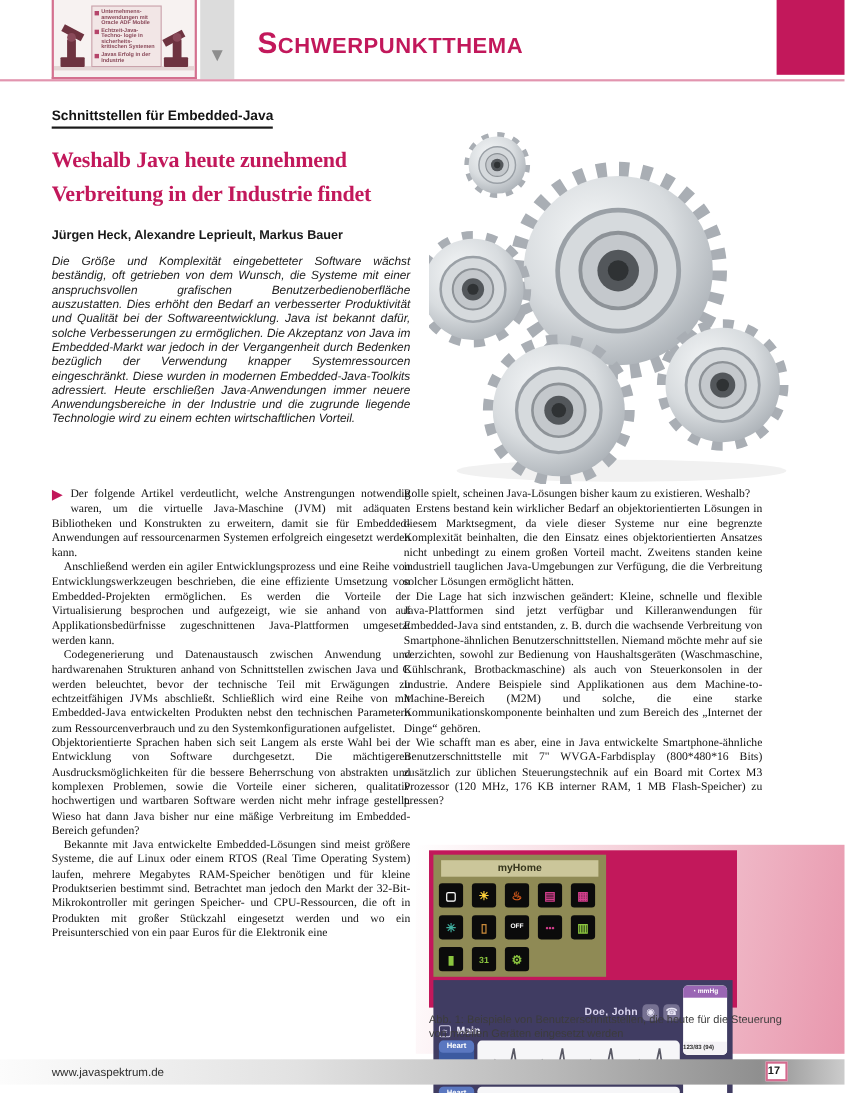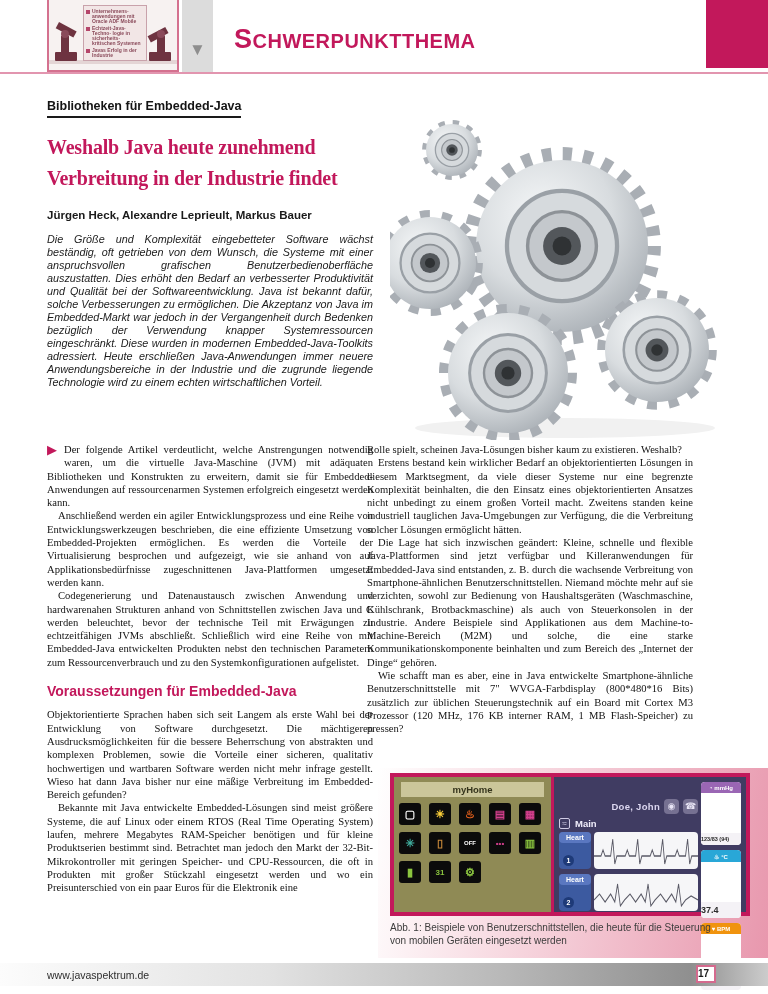--- a/index.html
+++ b/index.html
@@ -42,22 +42,22 @@
   .col-right{left:367px;top:443px;height:324px;}
   .col p{margin:0;text-indent:11px;}
   .col p.noindent{text-indent:0;}
   .marker{float:left;width:17px;height:26px;font-size:13px;line-height:13px;
           color:#c2185b;font-family:"Liberation Sans",sans-serif;}
   .subhead{margin:16px 0 10px 0;font-family:"Liberation Sans",sans-serif;
            font-size:14px;font-weight:bold;color:#c2185b;}
   
   .pinkwash{position:absolute;left:378px;top:768px;width:390px;height:190px;
             background:linear-gradient(100deg,#ffffff 0%,#f7d8e0 38%,#e897ad 100%);}
-  .figure{position:absolute;left:390px;top:773px;width:360px;height:143px;
-          background:#c2185b;box-sizing:border-box;padding:4px;display:flex;gap:3px;}
+  .figure{position:absolute;left:390px;top:773px;width:280px;height:143px;
+          background:#c2185b;box-sizing:border-box;padding:4px;display:flex;gap:3px;flex-direction:column;}
   .app-home{width:157px;background:#8f8a55;position:relative;box-sizing:border-box;padding:5px;}
   .home-title{height:15px;background:#cbc69a;color:#35341c;font-size:9.5px;font-weight:bold;
               text-align:center;line-height:15px;margin:0 2px;}
   .tiles{margin-top:6px;display:grid;grid-template-columns:repeat(5,22px);gap:7px 8px;}
   .tile{width:22px;height:22px;background:#0b0b0b;border-radius:3px;display:flex;
         align-items:center;justify-content:center;font-size:11px;font-weight:bold;}
   .tile.small-txt{font-size:6px;letter-spacing:0;}
   .app-health{flex:1;background:#403c62;position:relative;box-sizing:border-box;
               padding:21px 48px 5px 5px;color:#fff;}
   .hh-top{display:flex;align-items:center;justify-content:flex-end;gap:4px;height:16px;}
@@ -131,21 +131,21 @@
       <span class="tri">▼</span>
     </div>
     <div class="section-title">
       <span class="big">S</span><span class="rest">CHWERPUNKTTHEMA</span>
     </div>
     <div class="corner-block"></div>
     <div class="band-rule"></div>
   </header>
 
   <div class="intro">
-    <span class="kicker">Bibliotheken für Embedded-Java</span>
+    <span class="kicker">Schnittstellen für Embedded-Java</span>
     <h1 class="title">Weshalb Java heute zunehmend Verbreitung in der Industrie findet</h1>
     <div class="authors">Jürgen Heck, Alexandre Leprieult, Markus Bauer</div>
     <div class="abstract">Die Größe und Komplexität eingebetteter Software wächst beständig, oft getrieben von dem Wunsch, die Systeme mit einer anspruchsvollen grafischen Benutzerbedienoberfläche auszustatten. Dies erhöht den Bedarf an verbesserter Produktivität und Qualität bei der Softwareentwicklung. Java ist bekannt dafür, solche Verbesserungen zu ermöglichen. Die Akzeptanz von Java im Embedded-Markt war jedoch in der Vergangenheit durch Bedenken bezüglich der Verwendung knapper Systemressourcen eingeschränkt. Diese wurden in modernen Embedded-Java-Toolkits adressiert. Heute erschließen Java-Anwendungen immer neuere Anwendungsbereiche in der Industrie und die zugrunde liegende Technologie wird zu einem echten wirtschaftlichen Vorteil.</div>
   </div>
 
   <svg class="gears" id="gears" viewBox="0 0 340 342">
     <defs>
       <radialGradient id="gsil" cx="38%" cy="33%" r="75%">
         <stop offset="0%" stop-color="#f5f7f8"></stop>
         <stop offset="55%" stop-color="#d8dcdf"></stop>
@@ -186,21 +186,20 @@
         <circle cx="118" cy="275" r="6.6" fill="#2f3234"></circle>
       </g>
   </svg>
 
   <section class="col col-left">
     <p class="noindent">
       <span class="marker">▶</span><span>Der folgende Artikel verdeutlicht, welche Anstrengungen notwendig waren, um die virtuelle Java-Maschine (JVM) mit adäquaten Bibliotheken und Konstrukten zu erweitern, damit sie für Embedded-Anwendungen auf ressourcenarmen Systemen erfolgreich eingesetzt werden kann.</span>
     </p>
     <p>Anschließend werden ein agiler Entwicklungsprozess und eine Reihe von Entwicklungswerkzeugen beschrieben, die eine effiziente Umsetzung von Embedded-Projekten ermöglichen. Es werden die Vorteile der Virtualisierung besprochen und aufgezeigt, wie sie anhand von auf Applikationsbedürfnisse zugeschnittenen Java-Plattformen umgesetzt werden kann.</p>
     <p>Codegenerierung und Datenaustausch zwischen Anwendung und hardwarenahen Strukturen anhand von Schnittstellen zwischen Java und C werden beleuchtet, bevor der technische Teil mit Erwägungen zu echtzeitfähigen JVMs abschließt. Schließlich wird eine Reihe von mit Embedded-Java entwickelten Produkten nebst den technischen Parametern zum Ressourcenverbrauch und zu den Systemkonfigurationen aufgelistet.</p>
-    <h2 class="subhead">Voraussetzungen für Embedded-Java</h2>
     <p class="noindent">Objektorientierte Sprachen haben sich seit Langem als erste Wahl bei der Entwicklung von Software durchgesetzt. Die mächtigeren Ausdrucksmöglichkeiten für die bessere Beherrschung von abstrakten und komplexen Problemen, sowie die Vorteile einer sicheren, qualitativ hochwertigen und wartbaren Software werden nicht mehr infrage gestellt. Wieso hat dann Java bisher nur eine mäßige Verbreitung im Embedded-Bereich gefunden?</p>
     <p>Bekannte mit Java entwickelte Embedded-Lösungen sind meist größere Systeme, die auf Linux oder einem RTOS (Real Time Operating System) laufen, mehrere Megabytes RAM-Speicher benötigen und für kleine Produktserien bestimmt sind. Betrachtet man jedoch den Markt der 32-Bit-Mikrokontroller mit geringen Speicher- und CPU-Ressourcen, die oft in Produkten mit großer Stückzahl eingesetzt werden und wo ein Preisunterschied von ein paar Euros für die Elektronik eine</p>
   </section>
 
   <section class="col col-right">
     <p class="noindent">Rolle spielt, scheinen Java-Lösungen bisher kaum zu existieren. Weshalb?</p>
     <p>Erstens bestand kein wirklicher Bedarf an objektorientierten Lösungen in diesem Marktsegment, da viele dieser Systeme nur eine begrenzte Komplexität beinhalten, die den Einsatz eines objektorientierten Ansatzes nicht unbedingt zu einem großen Vorteil macht. Zweitens standen keine industriell tauglichen Java-Umgebungen zur Verfügung, die die Verbreitung solcher Lösungen ermöglicht hätten.</p>
     <p>Die Lage hat sich inzwischen geändert: Kleine, schnelle und flexible Java-Plattformen sind jetzt verfügbar und Killeranwendungen für Embedded-Java sind entstanden, z. B. durch die wachsende Verbreitung von Smartphone-ähnlichen Benutzerschnittstellen. Niemand möchte mehr auf sie verzichten, sowohl zur Bedienung von Haushaltsgeräten (Waschmaschine, Kühlschrank, Brotbackmaschine) als auch von Steuerkonsolen in der Industrie. Andere Beispiele sind Applikationen aus dem Machine-to-Machine-Bereich (M2M) und solche, die eine starke Kommunikationskomponente beinhalten und zum Bereich des „Internet der Dinge“ gehören.</p>
     <p>Wie schafft man es aber, eine in Java entwickelte Smartphone-ähnliche Benutzerschnittstelle mit 7" WVGA-Farbdisplay (800*480*16 Bits) zusätzlich zur üblichen Steuerungstechnik auf ein Board mit Cortex M3 Prozessor (120 MHz, 176 KB interner RAM, 1 MB Flash-Speicher) zu pressen?</p>
   </section>

